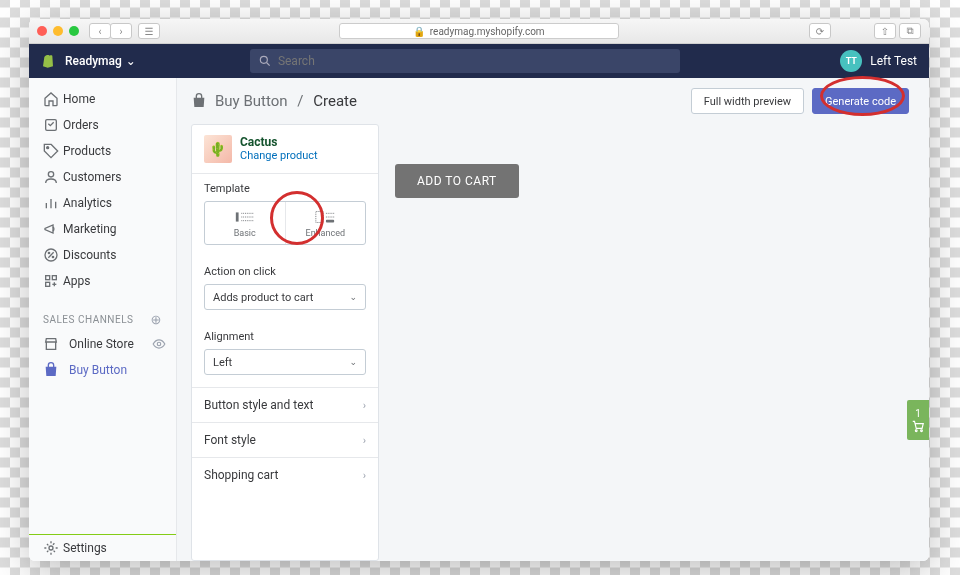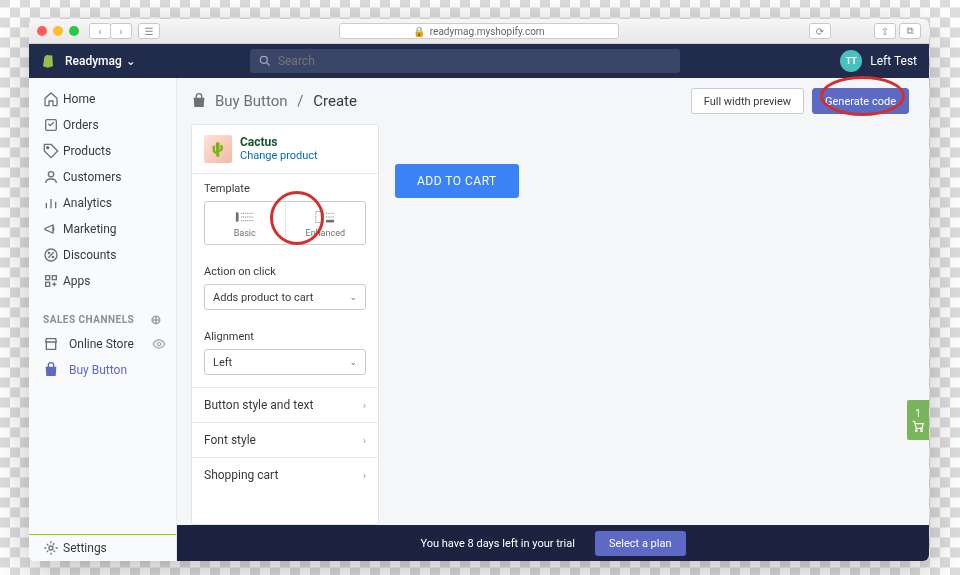--- a/index.html
+++ b/index.html
@@ -25,21 +25,21 @@
 .search-icon{position:absolute;left:8px;top:5px;width:14px;height:14px;color:#aab}
 .topbar-right{margin-left:auto;display:flex;align-items:center;gap:8px}
 .avatar{width:22px;height:22px;border-radius:50%;background:#47c1bf;display:flex;align-items:center;justify-content:center;font-size:9px;font-weight:700;color:#fff}
 .app-body{flex:1;display:flex;overflow:hidden}
 .sidebar{width:148px;background:#f9fafb;border-right:1px solid #e6e8eb;display:flex;flex-direction:column;font-size:12px;color:#393a3d}
 .side-list{padding:8px 0}
 .side-item{display:flex;align-items:center;gap:4px;padding:5px 10px 5px 14px;cursor:pointer}
 .side-item.active{color:#5c6ac4}
 .side-ico{width:16px;height:16px;color:#6d7175;flex-shrink:0}
 .side-item.active .side-ico{color:#5c6ac4}
-.ch-header{padding:10px 14px 4px;font-size:10px;font-weight:700;color:#8a8f94;letter-spacing:.5px;display:flex;align-items:center;justify-content:space-between}
+.ch-header{padding:10px 14px 4px;font-size:10px;font-weight:400;color:#8a8f94;letter-spacing:.5px;display:flex;align-items:center;justify-content:space-between}
 .ch-item{display:flex;align-items:center;gap:10px;padding:5px 10px 5px 14px}
 .ch-item .side-ico{color:#6d7175}
 .ch-item .eye{margin-left:auto;color:#9ca3af;width:14px;height:14px}
 .sidebar-bottom{margin-top:auto;border-top:1px solid #84cc16}
 .main{flex:1;background:#f4f6f8;overflow:auto;position:relative;display:flex;flex-direction:column}
 .page-header{display:flex;align-items:center;padding:10px 20px 10px 14px}
 .bc-ico{width:16px;height:16px;color:#6d7175;margin-right:8px}
 .breadcrumb{font-size:15px;color:#393a3d}
 .bc-link{color:#6d7175}
 .bc-sep{color:#6d7175;margin:0 6px}
@@ -58,21 +58,21 @@
 .tmpl-row{display:flex;border:1px solid #c4cdd5;border-radius:3px;overflow:hidden}
 .tmpl-opt{flex:1;display:flex;flex-direction:column;align-items:center;justify-content:center;padding:8px 0 6px;font-size:9px;color:#6d7175;border-right:1px solid #e6e8eb;position:relative}
 .tmpl-opt:last-child{border-right:none}
 .tmpl-opt.selected{background:#f4f6f8}
 .tmpl-svg{width:22px;height:14px;margin-bottom:4px}
 .select-box{border:1px solid #c4cdd5;border-radius:3px;height:26px;display:flex;align-items:center;padding:0 8px;font-size:11px;color:#393a3d;position:relative;background:#fff}
 .chev{position:absolute;right:8px;color:#6d7175;font-size:9px}
 .expand-row{border-top:1px solid #e6e8eb;padding:10px 12px;font-size:12px;color:#393a3d;display:flex;align-items:center}
 .expand-row .arrow{margin-left:auto;color:#9ca3af;font-size:11px}
 .preview-area{flex:1;padding:40px 0 0 0}
-.atc-btn{background:#3b82f6;color:#fff;padding:10px 22px;font-size:12px;letter-spacing:.5px;border-radius:3px;display:inline-block}
+.atc-btn{background:#737373;color:#fff;padding:10px 22px;font-size:12px;letter-spacing:.5px;border-radius:3px;display:inline-block}
 .trial-bar{height:36px;background:#1c2340;color:#fff;display:flex;align-items:center;justify-content:center;gap:20px;font-size:11px}
 .plan-btn{background:#5c6ac4;padding:6px 14px;border-radius:3px;font-size:11px}
 .fab{position:absolute;right:0;top:322px;width:22px;height:40px;background:#7ab55c;color:#fff;display:flex;flex-direction:column;align-items:center;justify-content:center;font-size:10px;border-radius:2px 0 0 2px}
 .circle-annot{position:absolute;border:3px solid #d32f2f;border-radius:50%;pointer-events:none}
 .circ1{right:24px;top:57px;width:85px;height:40px}
 .circ2{left:241px;top:172px;width:54px;height:54px}
 svg{display:block}
 </style>
 </head>
 <body>
@@ -294,24 +294,20 @@
               <span>Shopping cart</span>
               <span class="arrow">›</span>
             </div>
         </div>
 
         <div class="preview-area">
           <div class="atc-btn">ADD TO CART</div>
         </div>
       </div>
 
-      <div class="trial-bar">
-        <span>You have 8 days left in your trial</span>
-        <span class="plan-btn">Select a plan</span>
-      </div>
 
       <div class="fab">
         <span>1</span>
         <svg width="14" height="14" viewBox="0 0 24 24" fill="none" stroke="#fff" stroke-width="2">
             <circle cx="9" cy="20" r="1.5"></circle>
             <circle cx="18" cy="20" r="1.5"></circle>
             <path d="M3 4h3l3 12h10l2-8H7"></path>
           </svg>
       </div>
     </div>

